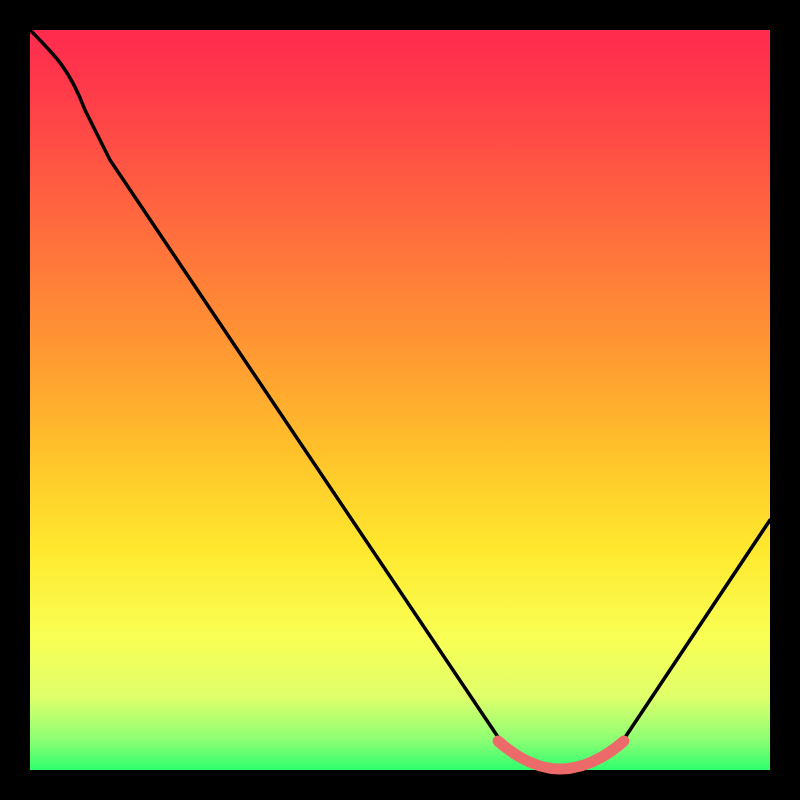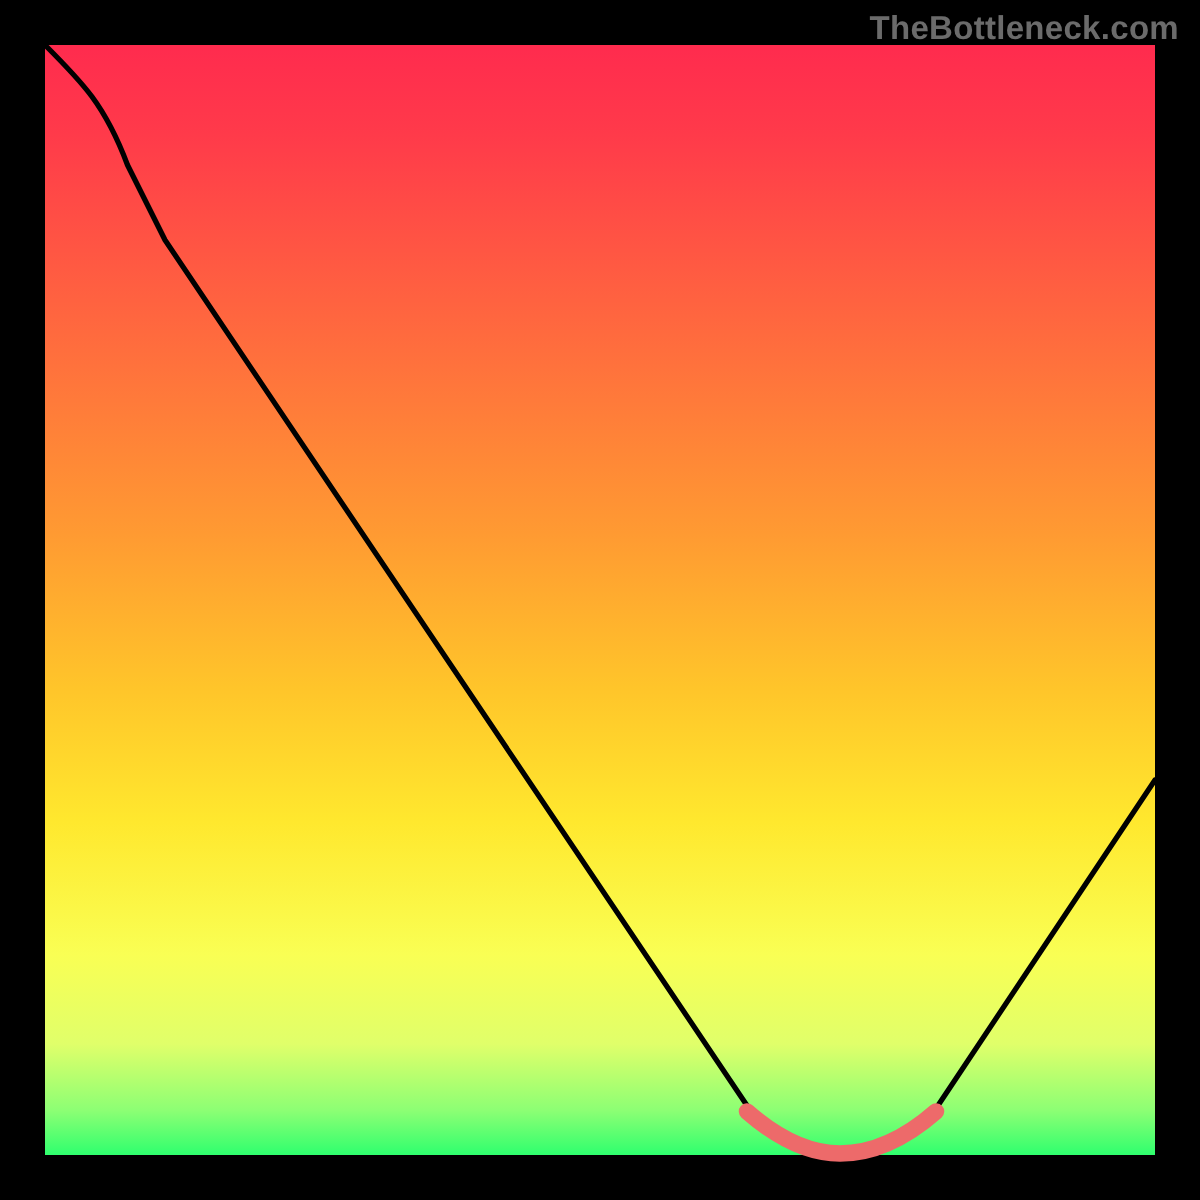--- a/index.html
+++ b/index.html
@@ -52,21 +52,20 @@
     top: 0;
     width: 740px;
     height: 740px;
     overflow: visible;
   }
 </style>
 </head>
 <body>
 
 <div class="frame">
-  <div class="watermark">TheBottleneck.com</div>
 
   <div class="plot-area">
     <svg class="curve" viewBox="0 0 740 740" preserveAspectRatio="none">
       <path d="M 0 0
                C 25 25, 40 40, 55 80
                L 80 130
                L 470 710
                Q 500 738, 530 738
                Q 560 738, 590 715
                L 740 490" fill="none" stroke="#000" stroke-width="3.5" stroke-linecap="round" stroke-linejoin="round"></path>

